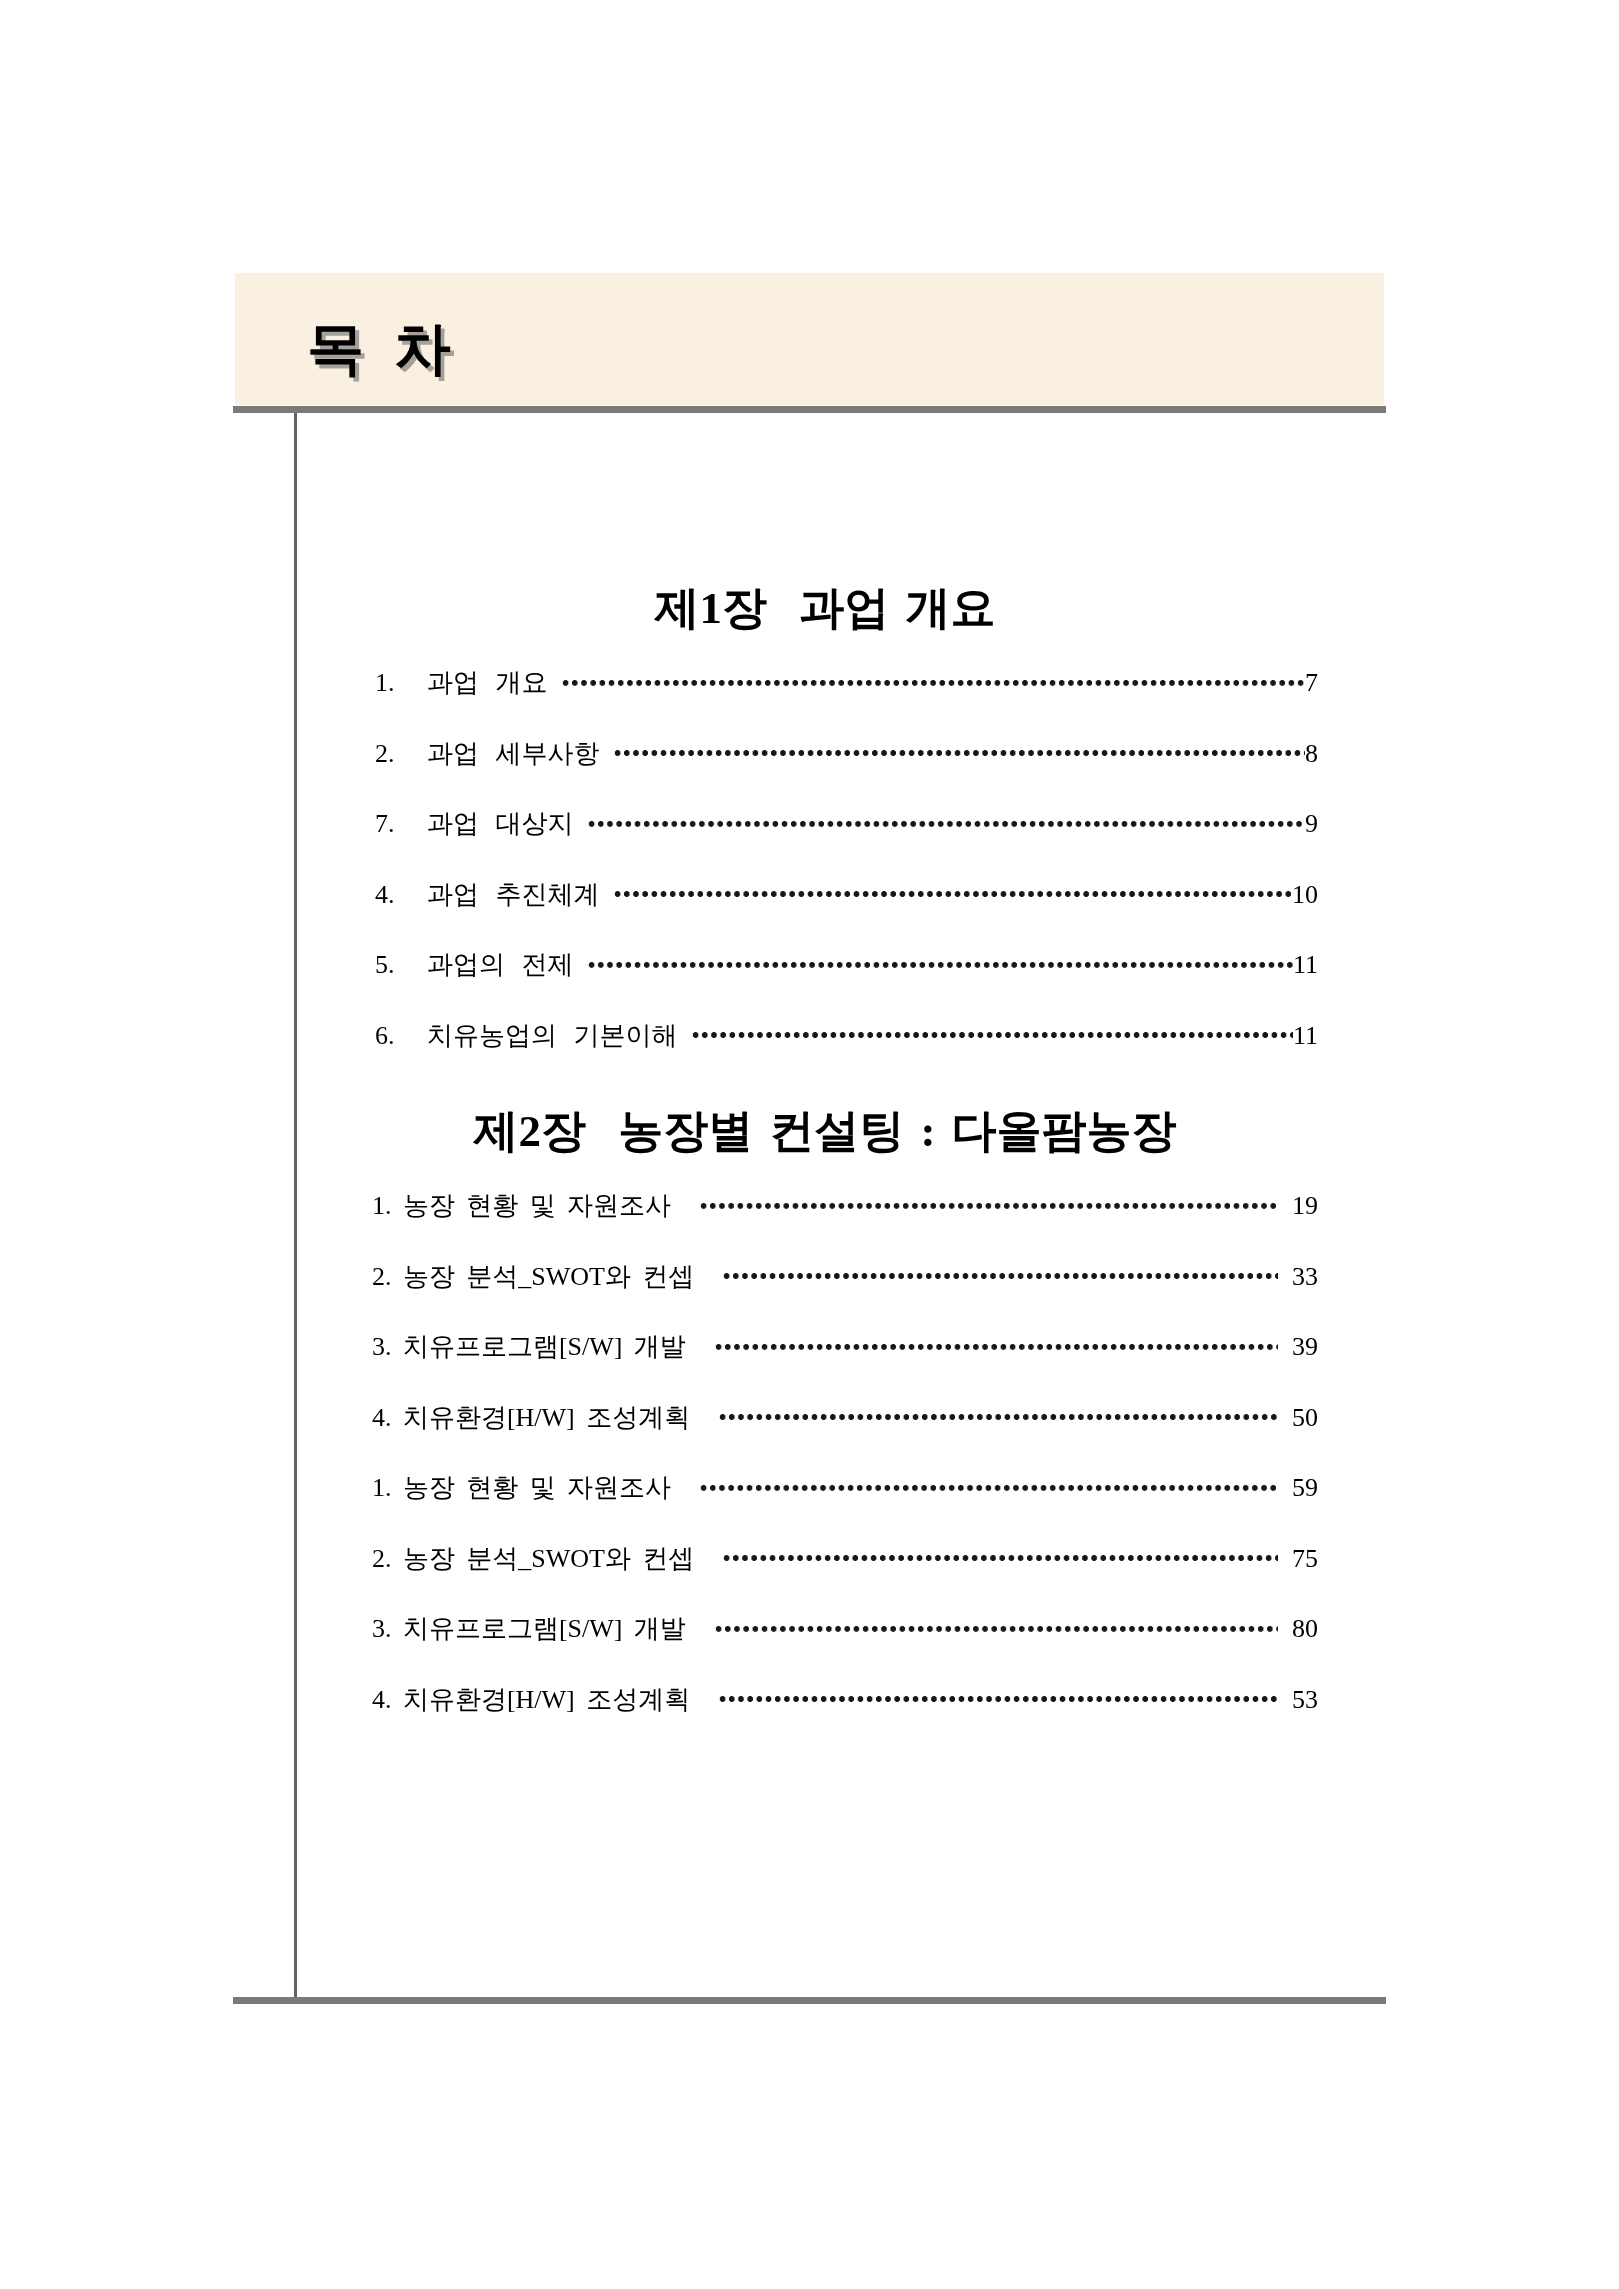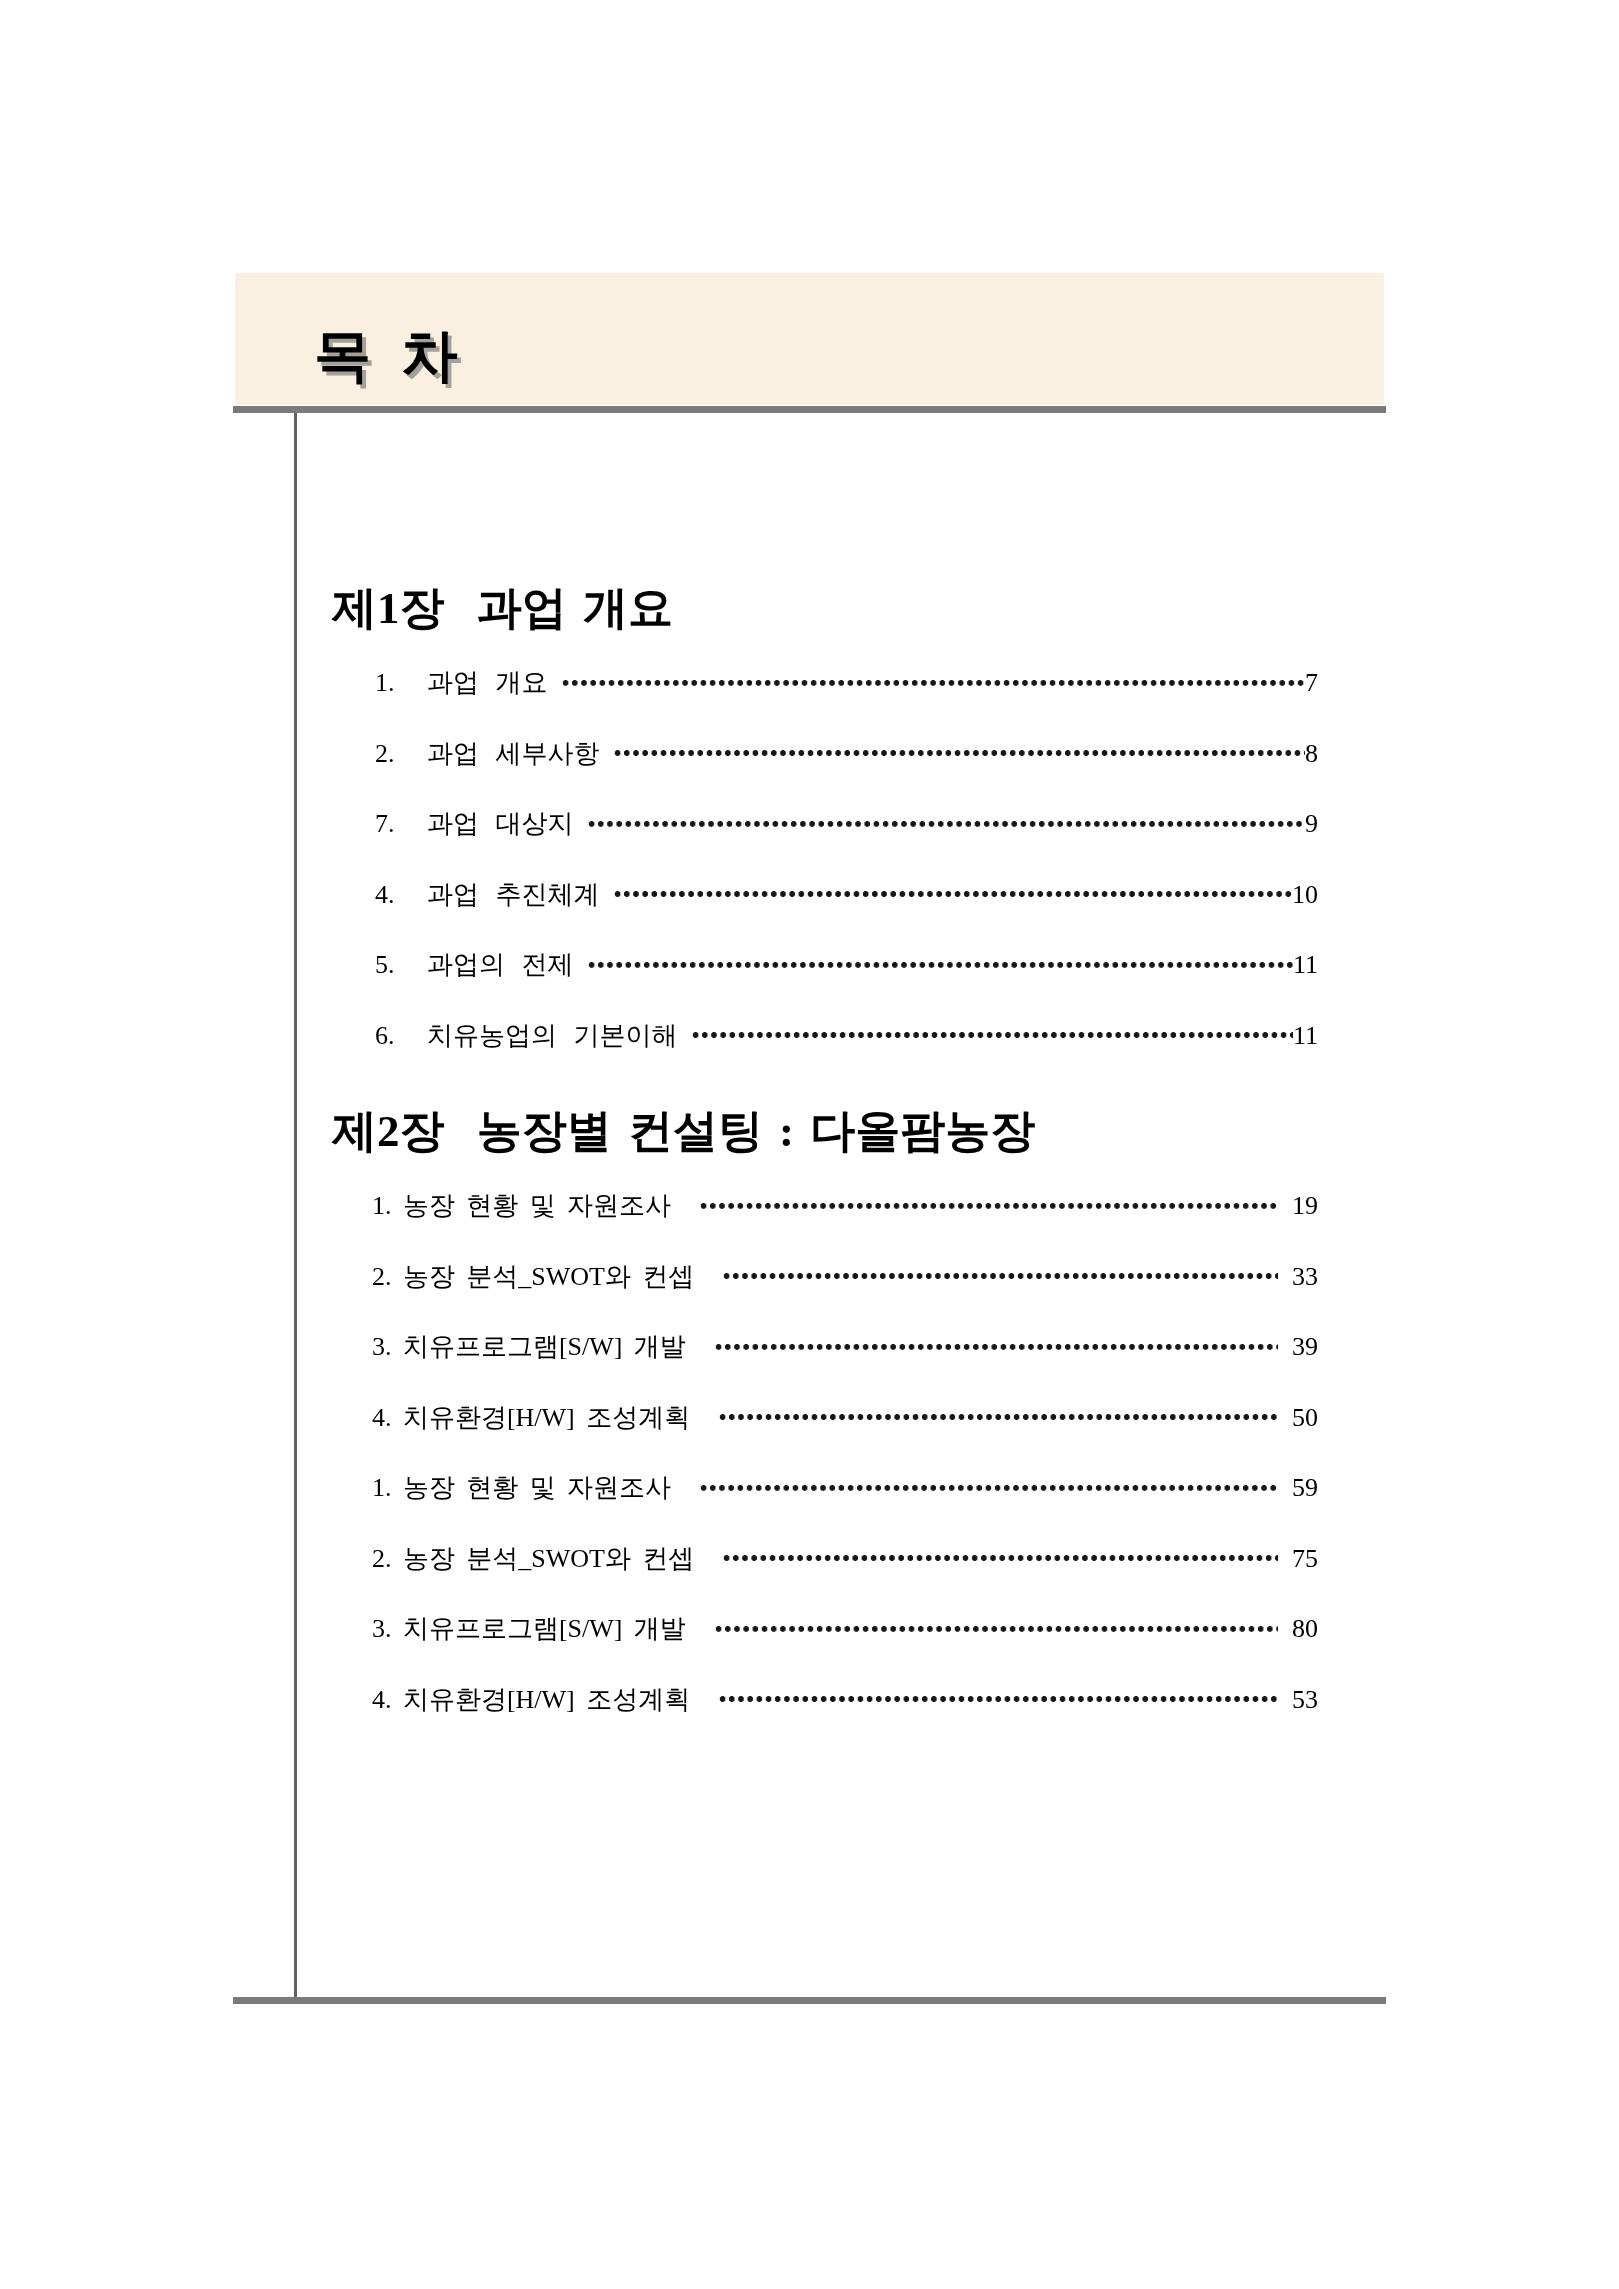--- a/index.html
+++ b/index.html
@@ -14,21 +14,21 @@
   }
 
   
   .header-box {
     position: absolute;
     left: 235px; top: 273px;
     width: 1149px; height: 132px;
     background: #FAF0E1;
   }
   .page-title {
-    margin: 16px;
+    margin: 9px;
     padding-left: 63px;
     line-height: 132px;
     font-family: "Liberation Sans", "DejaVu Sans", sans-serif;
     font-weight: bold;
     font-size: 57px;
     letter-spacing: 1px;
     word-spacing: 11.8px;
     color: #000000;
     text-shadow: 3.9px 3.9px 0 #a5a19a;
     white-space: pre;
@@ -55,21 +55,21 @@
   }
 
   
   .toc {
     position: absolute;
     left: 332px; top: 586px;
     width: 986px;
     display: flex;
     flex-direction: column;
   }
-  .chapter { display: flex; flex-direction: column; }
+  .chapter { display: flex; flex-direction: column; text-align: center; }
   .chapter-heading {
     margin: 0 0 29px 0;
     height: 45px;
     line-height: 45px;
     font-size: 45px;
     font-weight: bold;
     word-spacing: 4.9px;
     white-space: pre;
   }
   .chapter + .chapter .chapter-heading { margin-top: 26px; }

